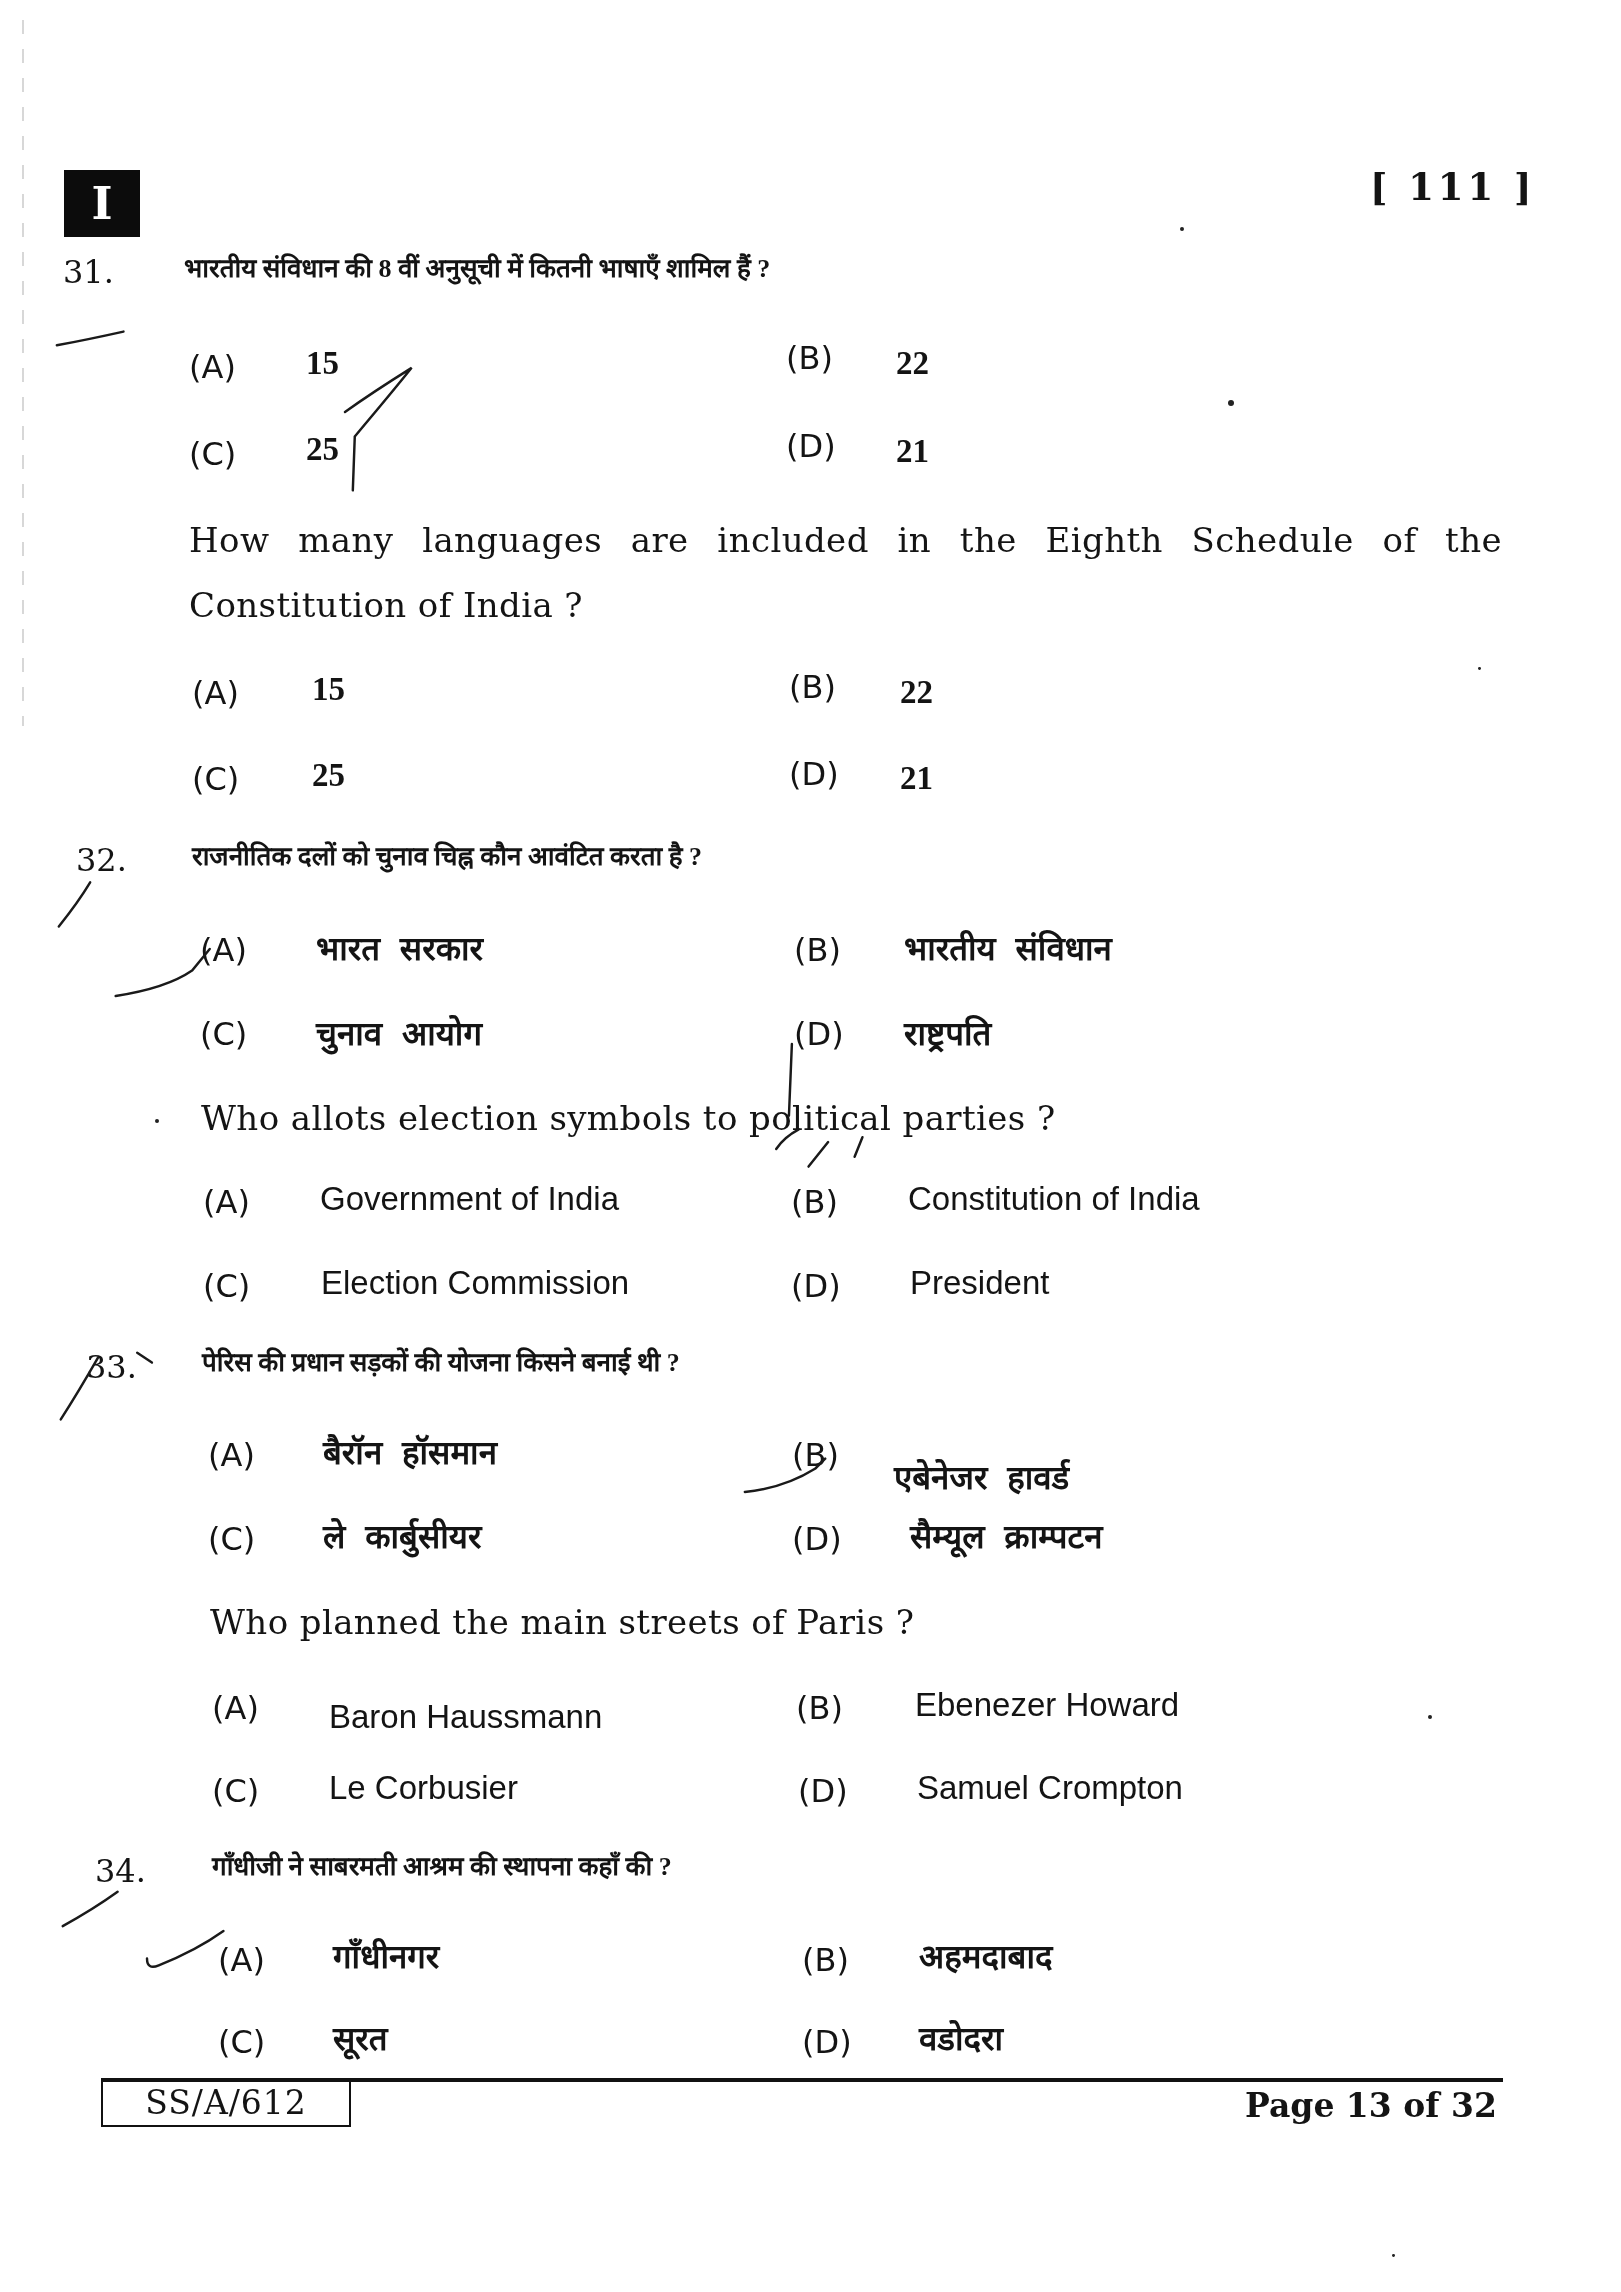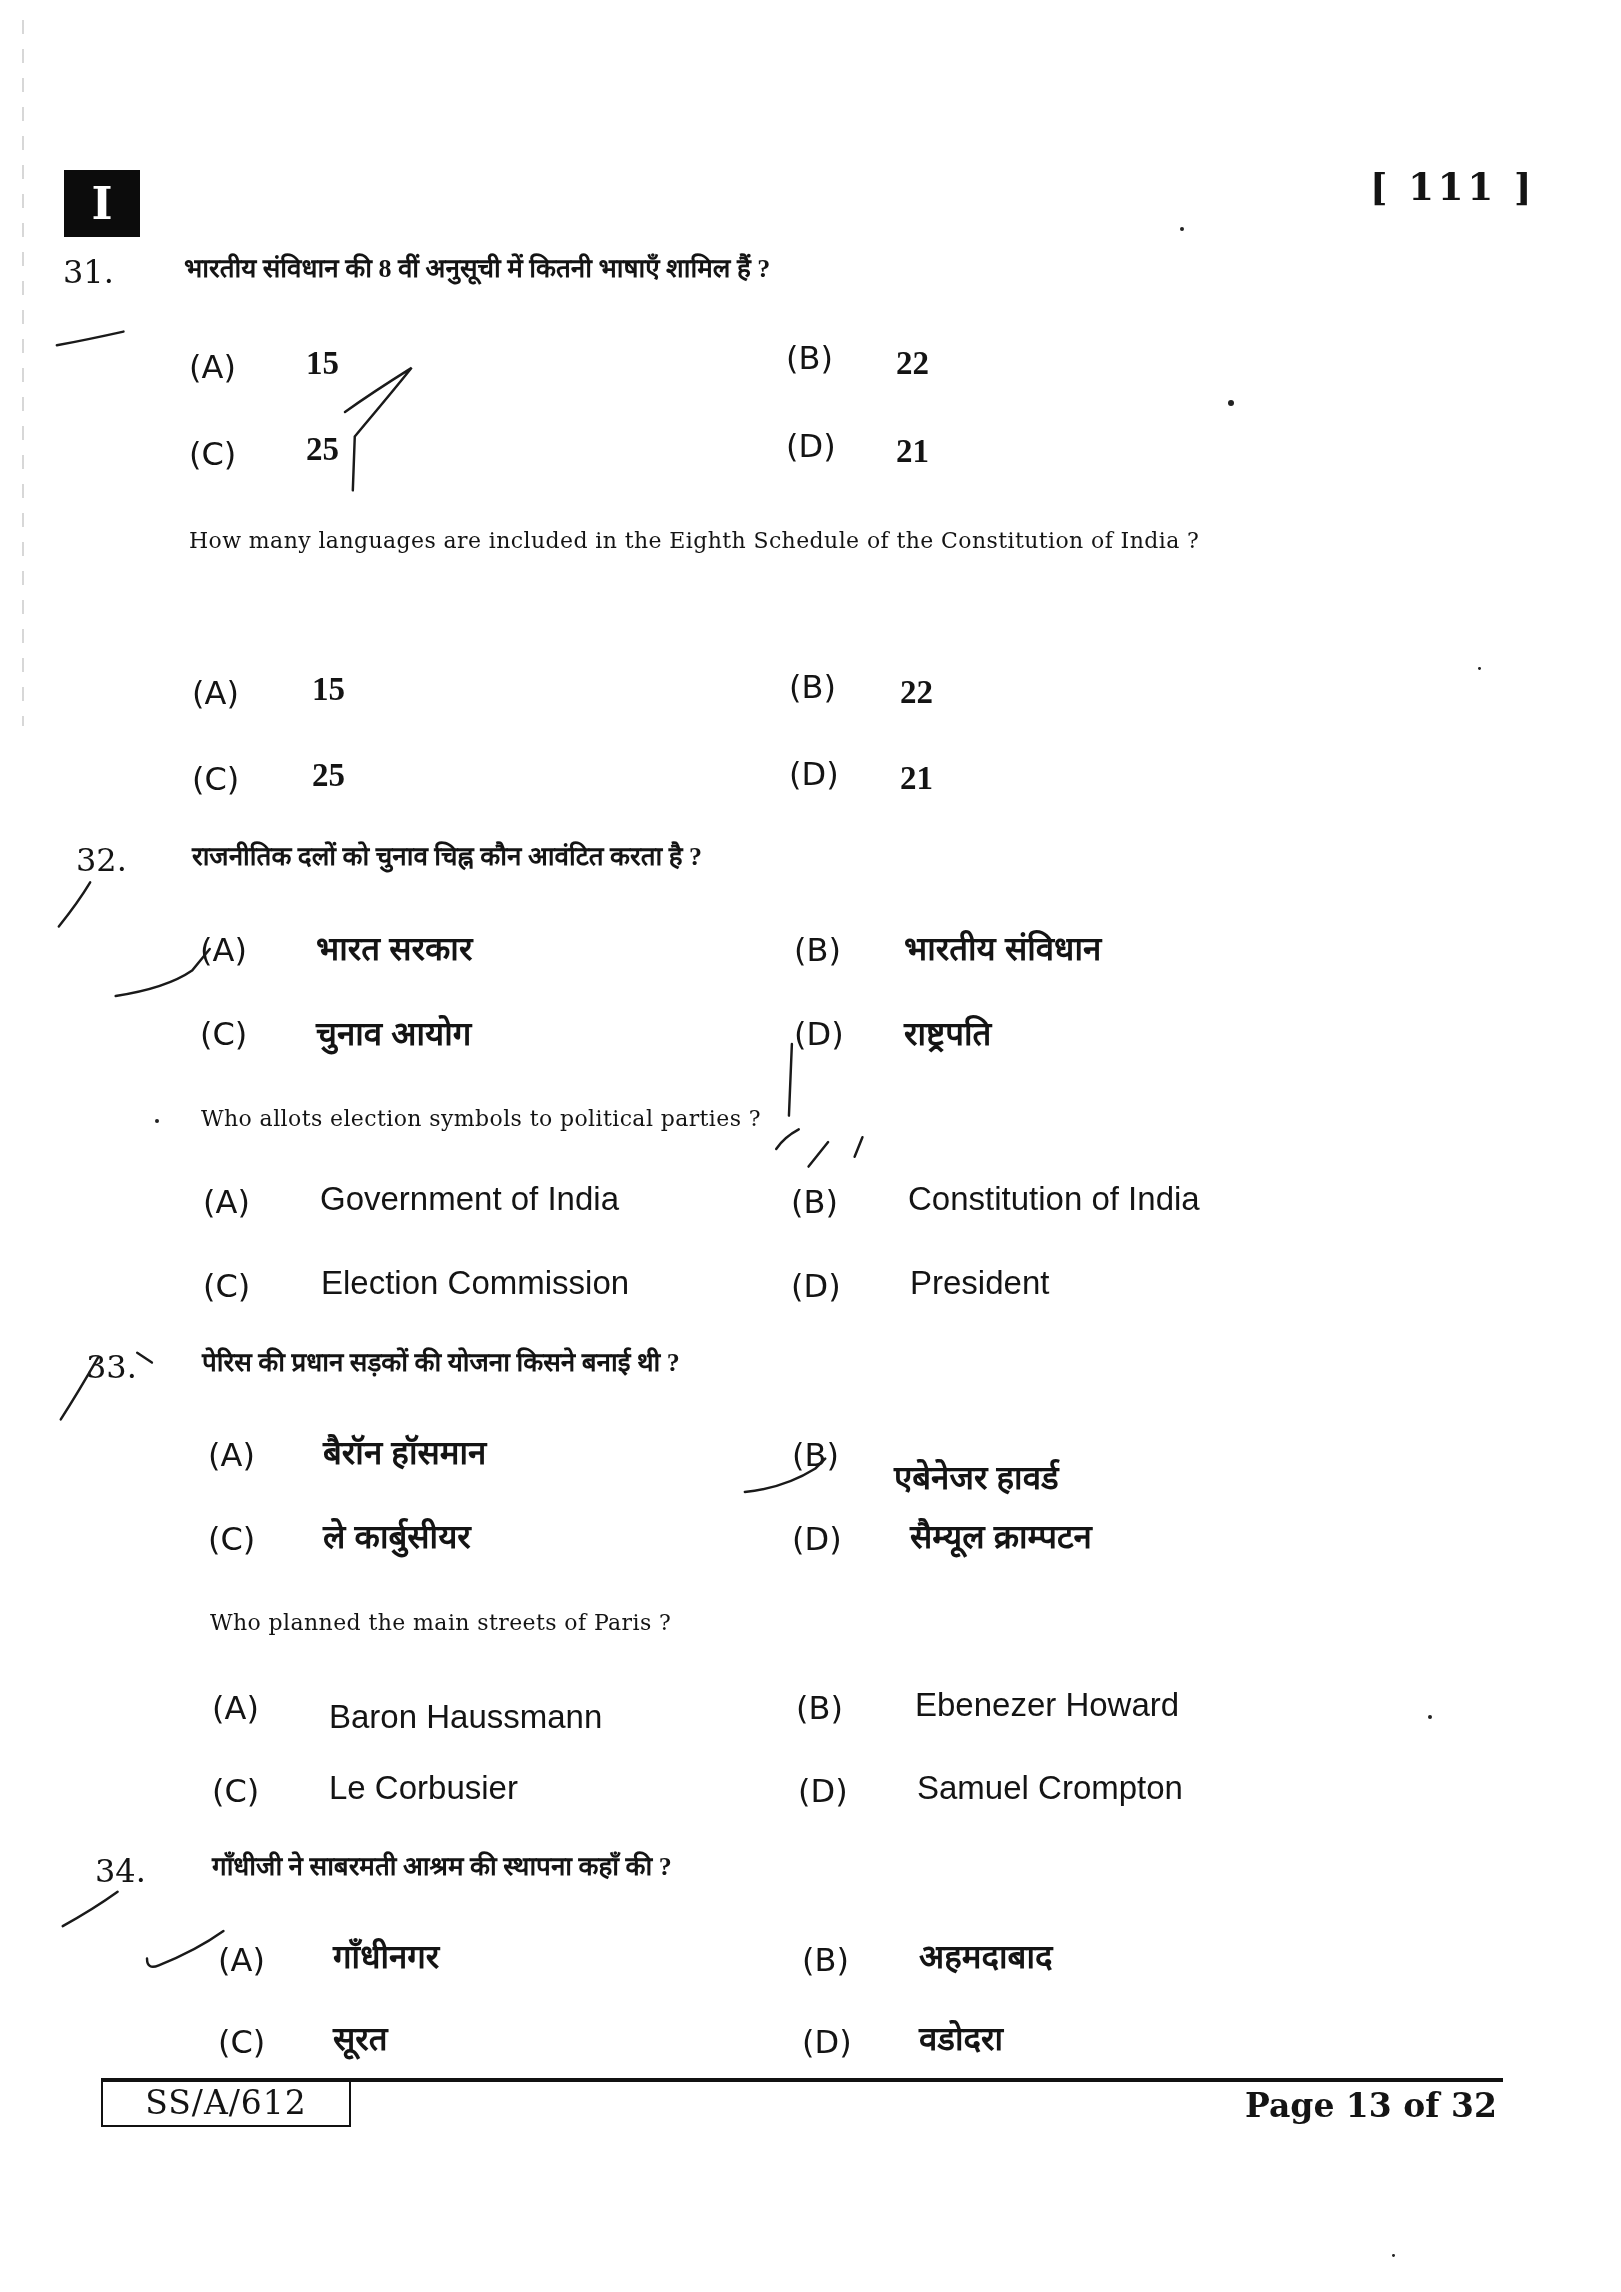--- a/index.html
+++ b/index.html
@@ -27,31 +27,31 @@
     }
     .q-num {
       position: absolute; font-size: 32px; font-family: "DejaVu Serif", serif;
       font-weight: normal;
     }
     .q-hi {
       position: absolute; font-size: 26px; font-weight: bold;
       font-family: Liberation Serif, serif; white-space: nowrap;
     }
     .q-en {
-      position: absolute; font-size: 22px; font-family: "DejaVu Serif", serif;
+      position: absolute; font-size: 34px; font-family: "DejaVu Serif", serif;
       line-height: 65px; width: 1313px; text-align: justify; text-align-last: left;
       letter-spacing: 0.4px;
     }
     .opt-lbl {
       position: absolute; font-size: 32px; font-family: "DejaVu Sans", sans-serif;
     }
     .opt-txt {
       position: absolute; font-size: 33px; white-space: nowrap;
     }
-    .opt-txt.hi { font-family: Liberation Sans, sans-serif; font-weight: bold; }
+    .opt-txt.hi { font-family: Liberation Mono, monospace; font-weight: bold; }
     .opt-txt.en { font-family: Liberation Sans, sans-serif; }
     .opt-txt.num { font-family: Liberation Serif, serif; font-weight: bold; }
     .mark { position: absolute; pointer-events: none; }
     .footer-rule {
       position: absolute; left: 101px; top: 2078px; width: 1402px; height: 3.9px; background: #111;
     }
     .footer-code {
       position: absolute; left: 101px; top: 2080px; width: 250px; height: 47px;
       border: 2.9px solid #111; border-top: none; box-sizing: border-box;
       display: flex; align-items: center; justify-content: center;

